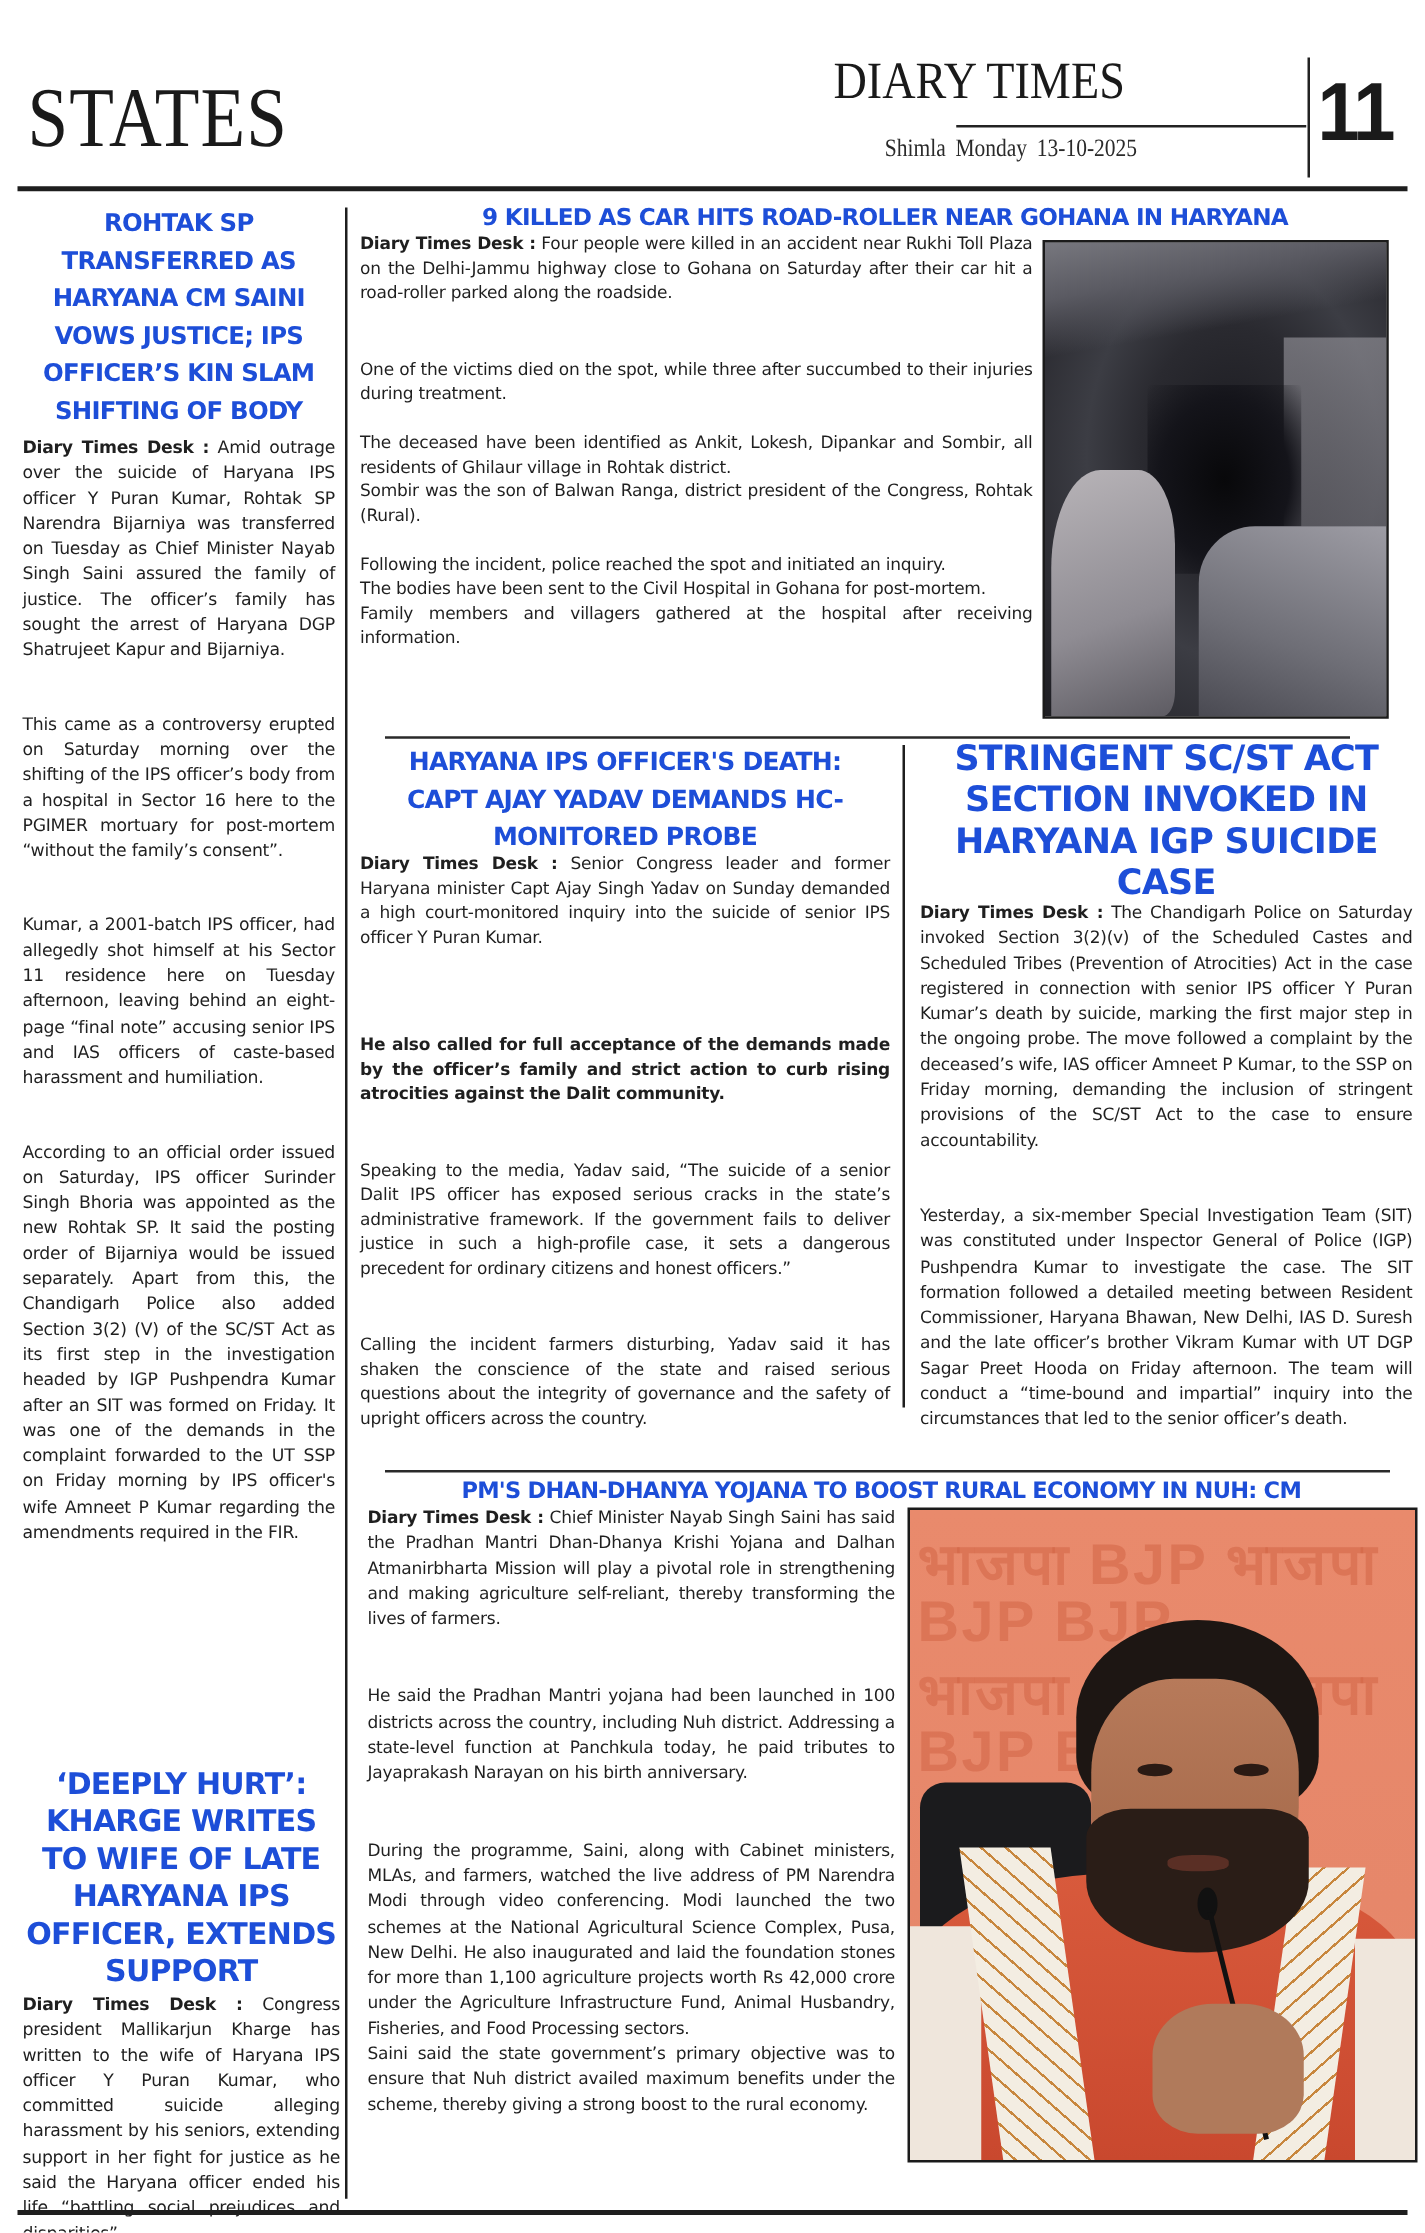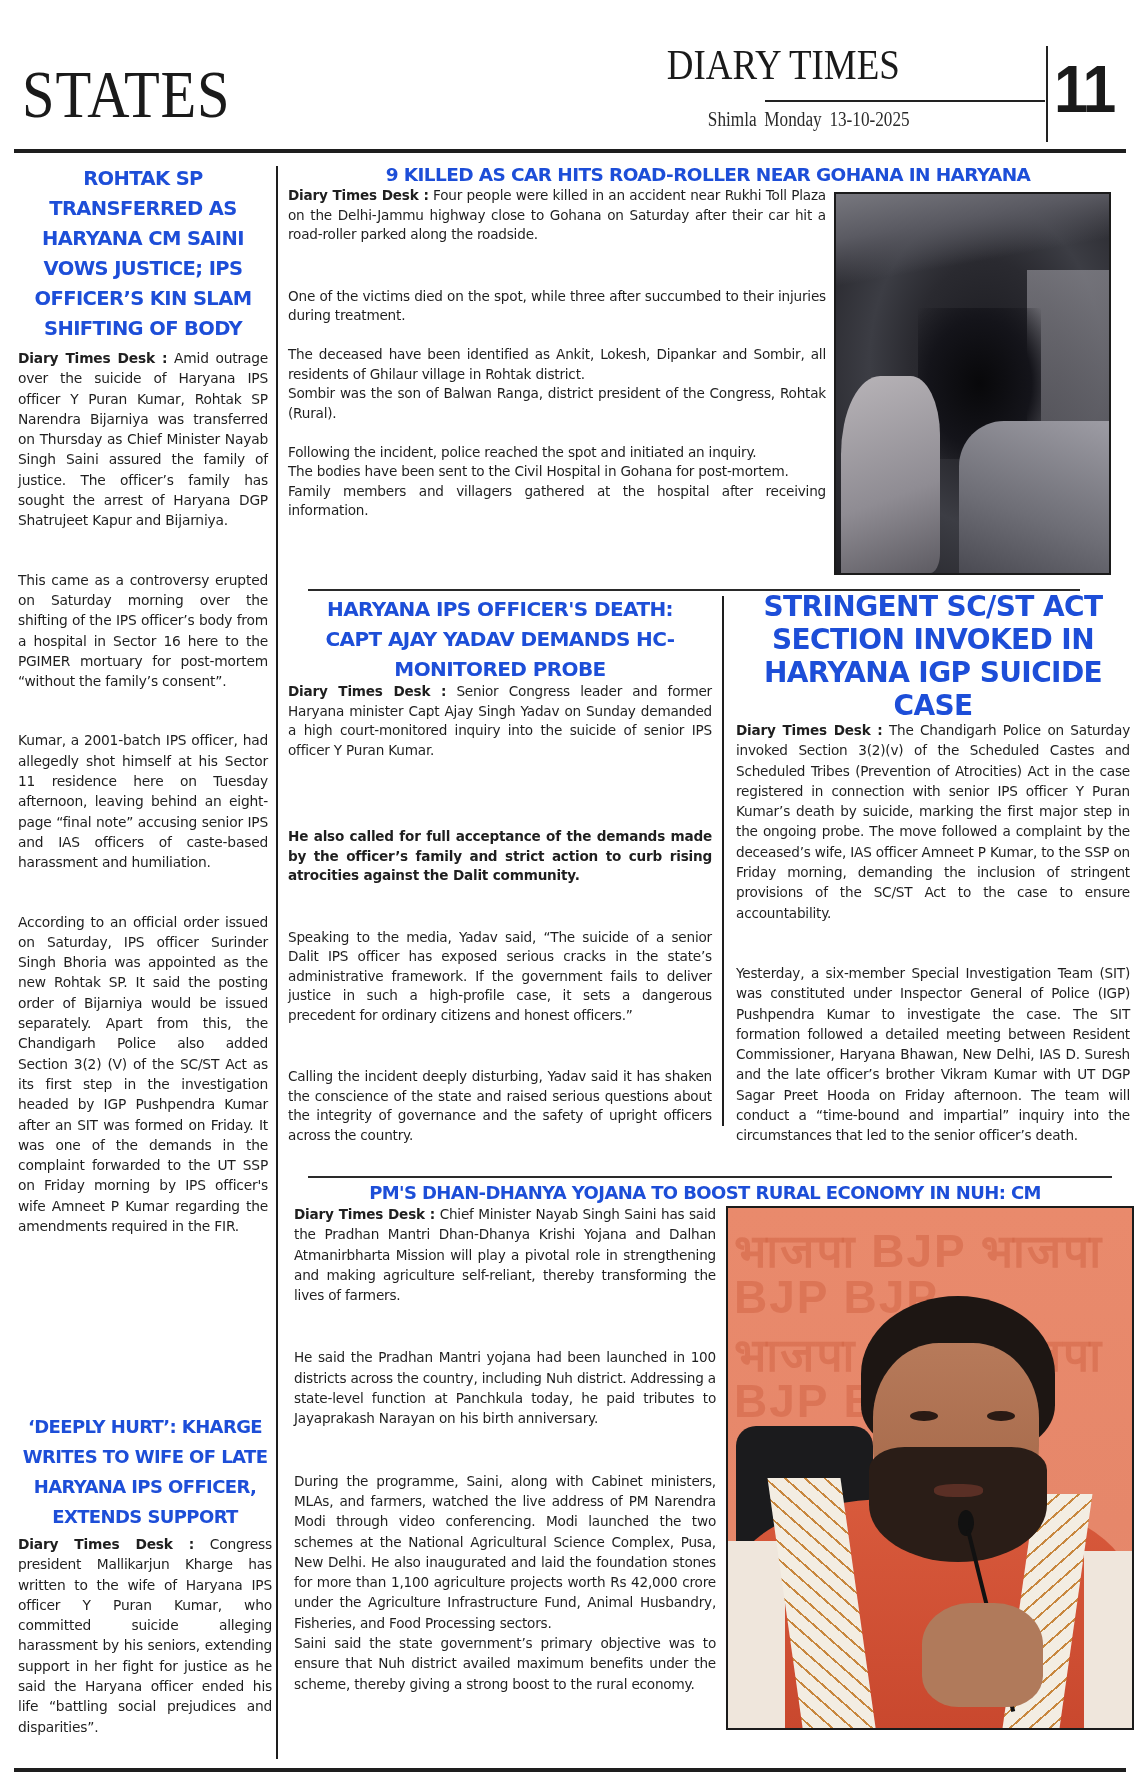--- a/index.html
+++ b/index.html
@@ -71,29 +71,29 @@
 <div class="top-rule"></div>
 
 <div class="vrule" style="left:276px; top:166px; height:1593px;"></div>
 <div class="vrule" style="left:722px; top:596px; height:530px;"></div>
 <div class="hrule" style="left:308px; top:589px; width:772px;"></div>
 <div class="hrule" style="left:308px; top:1176px; width:804px;"></div>
 
 <article class="article" style="left:18px; top:164px; width:250px;">
   <h2 class="headline" style="font-size:19.5px; line-height:30px; padding:0 4px;">ROHTAK SP TRANSFERRED AS HARYANA CM SAINI VOWS JUSTICE; IPS OFFICER’S KIN SLAM SHIFTING OF BODY</h2>
   <div class="body" style="margin-top:4px; font-size:13.8px; line-height:20.3px;">
-    <p><span class="desk">Diary Times Desk :</span> <span>Amid outrage over the suicide of Haryana IPS officer Y Puran Kumar, Rohtak SP Narendra Bijarniya was transferred on Thursday as Chief Minister Nayab Singh Saini assured the family of justice. The officer’s family has sought the arrest of Haryana DGP Shatrujeet Kapur and Bijarniya.</span></p>
+    <p><span class="desk">Diary Times Desk :</span> <span>Amid outrage over the suicide of Haryana IPS officer Y Puran Kumar, Rohtak SP Narendra Bijarniya was transferred on Tuesday as Chief Minister Nayab Singh Saini assured the family of justice. The officer’s family has sought the arrest of Haryana DGP Shatrujeet Kapur and Bijarniya.</span></p>
     <p class="gap2">This came as a controversy erupted on Saturday morning over the shifting of the IPS officer’s body from a hospital in Sector 16 here to the PGIMER mortuary for post-mortem “without the family’s consent”.</p>
     <p class="gap2">Kumar, a 2001-batch IPS officer, had allegedly shot himself at his Sector 11 residence here on Tuesday afternoon, leaving behind an eight-page “final note” accusing senior IPS and IAS officers of caste-based harassment and humiliation.</p>
     <p class="gap2">According to an official order issued on Saturday, IPS officer Surinder Singh Bhoria was appointed as the new Rohtak SP. It said the posting order of Bijarniya would be issued separately. Apart from this, the Chandigarh Police also added Section 3(2) (V) of the SC/ST Act as its first step in the investigation headed by IGP Pushpendra Kumar after an SIT was formed on Friday. It was one of the demands in the complaint forwarded to the UT SSP on Friday morning by IPS officer's wife Amneet P Kumar regarding the amendments required in the FIR.</p>
   </div>
 </article>
 
 <article class="article" style="left:18px; top:1412px; width:254px;">
-  <h2 class="headline" style="font-size:18px; line-height:30px;">‘DEEPLY HURT’: KHARGE WRITES TO WIFE OF LATE HARYANA IPS OFFICER, EXTENDS SUPPORT</h2>
+  <h2 class="headline" style="font-size:24px; line-height:30px;">‘DEEPLY HURT’: KHARGE WRITES TO WIFE OF LATE HARYANA IPS OFFICER, EXTENDS SUPPORT</h2>
   <div class="body" style="margin-top:2px; font-size:13.8px; line-height:20.3px;">
     <p><span class="desk">Diary Times Desk :</span> <span>Congress president Mallikarjun Kharge has written to the wife of Haryana IPS officer Y Puran Kumar, who committed suicide alleging harassment by his seniors, extending support in her fight for justice as he said the Haryana officer ended his life “battling social prejudices and disparities”.</span></p>
   </div>
 </article>
 
 <article class="article" style="left:288px; top:164px; width:820px;">
   <h2 class="headline" style="font-size:18.5px; line-height:22px; padding-left:20px;">9 KILLED AS CAR HITS ROAD-ROLLER NEAR GOHANA IN HARYANA</h2>
   <div class="body" style="width:538px; margin-top:0;">
     <p><span class="desk">Diary Times Desk :</span> <span>Four people were killed in an accident near Rukhi Toll Plaza on the Delhi-Jammu highway close to Gohana on Saturday after their car hit a road-roller parked along the roadside.</span></p>
     <p class="gap3" style="margin-top:42px;">One of the victims died on the spot, while three after succumbed to their injuries during treatment.</p>
@@ -111,21 +111,21 @@
   <div class="shape2"></div>
   <div class="shape3"></div>
 </div>
 
 <article class="article" style="left:288px; top:594px; width:424px;">
   <h2 class="headline" style="font-size:20px; line-height:30px; padding:0 8px;">HARYANA IPS OFFICER'S DEATH: CAPT AJAY YADAV DEMANDS HC-MONITORED PROBE</h2>
   <div class="body" style="margin-top:-2px;">
     <p><span class="desk">Diary Times Desk :</span> <span>Senior Congress leader and former Haryana minister Capt Ajay Singh Yadav on Sunday demanded a high court-monitored inquiry into the suicide of senior IPS officer Y Puran Kumar.</span></p>
     <p class="gap2" style="margin-top:67px;font-weight:bold;">He also called for full acceptance of the demands made by the officer’s family and strict action to curb rising atrocities against the Dalit community.</p>
     <p class="gap2" style="margin-top:42px;">Speaking to the media, Yadav said, “The suicide of a senior Dalit IPS officer has exposed serious cracks in the state’s administrative framework. If the government fails to deliver justice in such a high-profile case, it sets a dangerous precedent for ordinary citizens and honest officers.”</p>
-    <p class="gap2" style="margin-top:42px;">Calling the incident deeply disturbing, Yadav said it has shaken the conscience of the state and raised serious questions about the integrity of governance and the safety of upright officers across the country.</p>
+    <p class="gap2" style="margin-top:42px;">Calling the incident farmers disturbing, Yadav said it has shaken the conscience of the state and raised serious questions about the integrity of governance and the safety of upright officers across the country.</p>
   </div>
 </article>
 
 <article class="article" style="left:736px; top:590px; width:394px;">
   <h2 class="headline" style="font-size:28px; line-height:33px; padding:0 4px;text-align:center;">STRINGENT SC/ST ACT SECTION INVOKED IN HARYANA IGP SUICIDE CASE</h2>
   <div class="body" style="margin-top:-2px; line-height:20.3px;">
     <p><span class="desk">Diary Times Desk :</span> <span>The Chandigarh Police on Saturday invoked Section 3(2)(v) of the Scheduled Castes and Scheduled Tribes (Prevention of Atrocities) Act in the case registered in connection with senior IPS officer Y Puran Kumar’s death by suicide, marking the first major step in the ongoing probe. The move followed a complaint by the deceased’s wife, IAS officer Amneet P Kumar, to the SSP on Friday morning, demanding the inclusion of stringent provisions of the SC/ST Act to the case to ensure accountability.</span></p>
     <p class="gap2" style="margin-top:40px;">Yesterday, a six-member Special Investigation Team (SIT) was constituted under Inspector General of Police (IGP) Pushpendra Kumar to investigate the case. The SIT formation followed a detailed meeting between Resident Commissioner, Haryana Bhawan, New Delhi, IAS D. Suresh and the late officer’s brother Vikram Kumar with UT DGP Sagar Preet Hooda on Friday afternoon. The team will conduct a “time-bound and impartial” inquiry into the circumstances that led to the senior officer’s death.</p>
   </div>
 </article>

